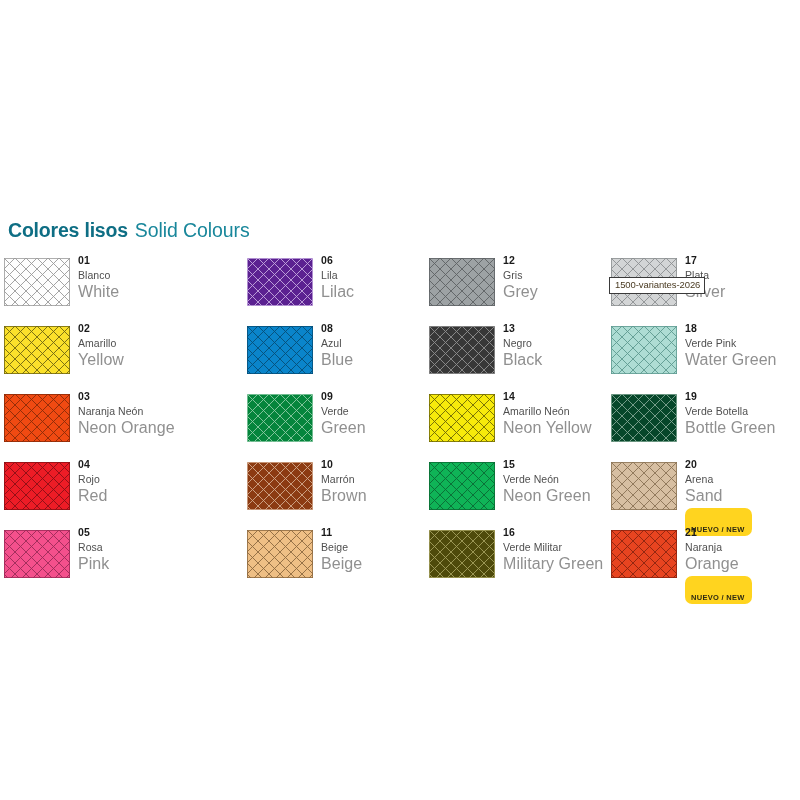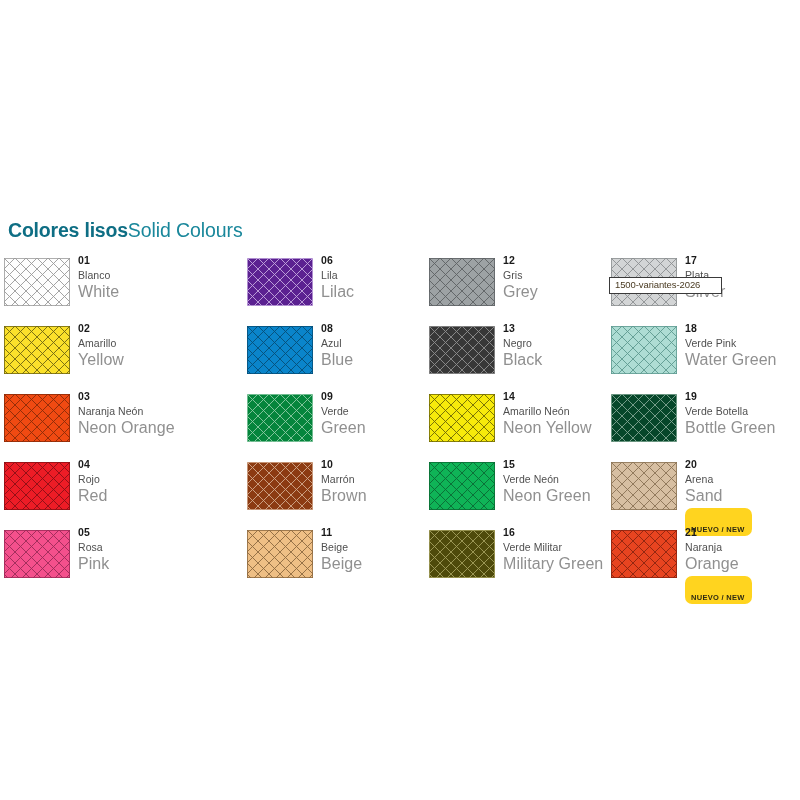--- a/index.html
+++ b/index.html
@@ -36,21 +36,21 @@
     font-size: 19.5px;
     font-weight: bold;
     color: #0E6E84;
     letter-spacing: -0.2px;
   }
   #heading .t-en {
     font-size: 19.5px;
     font-weight: normal;
     color: #19879B;
     letter-spacing: -0.1px;
-    margin-left: 0;
+    margin-left: 7px;
   }
 
   
   #grid {
     position: absolute;
     left: 0;
     top: 258px;
     width: 800px;
   }
   .col {
@@ -124,21 +124,21 @@
     border-radius: 7px;
   }
 
   
   #callout {
     position: absolute;
     left: 609px;
     top: 277px;
     border: 1px solid #3A3A3A;
     background: #ffffff;
-    padding: 2px 21px 3px 5px;
+    padding: 2px 4px 3px 5px;
     font-size: 9.5px;
     color: #4A3B22;
     letter-spacing: -0.1px;
     white-space: nowrap;
     line-height: 1.1;
     z-index: 40;
   }
 </style>
 </head>
 <body>

